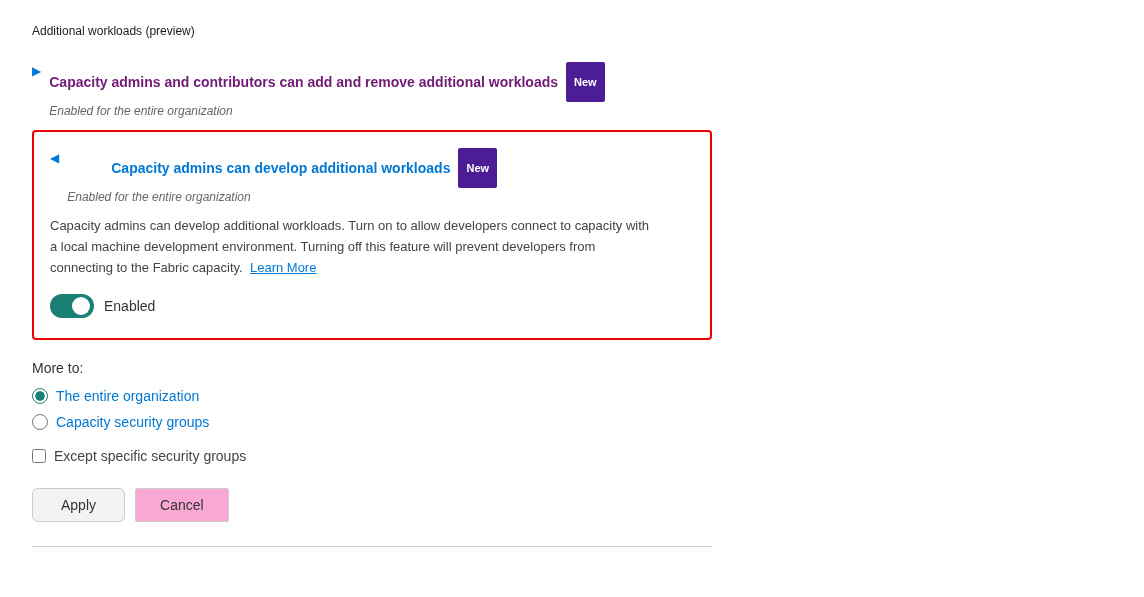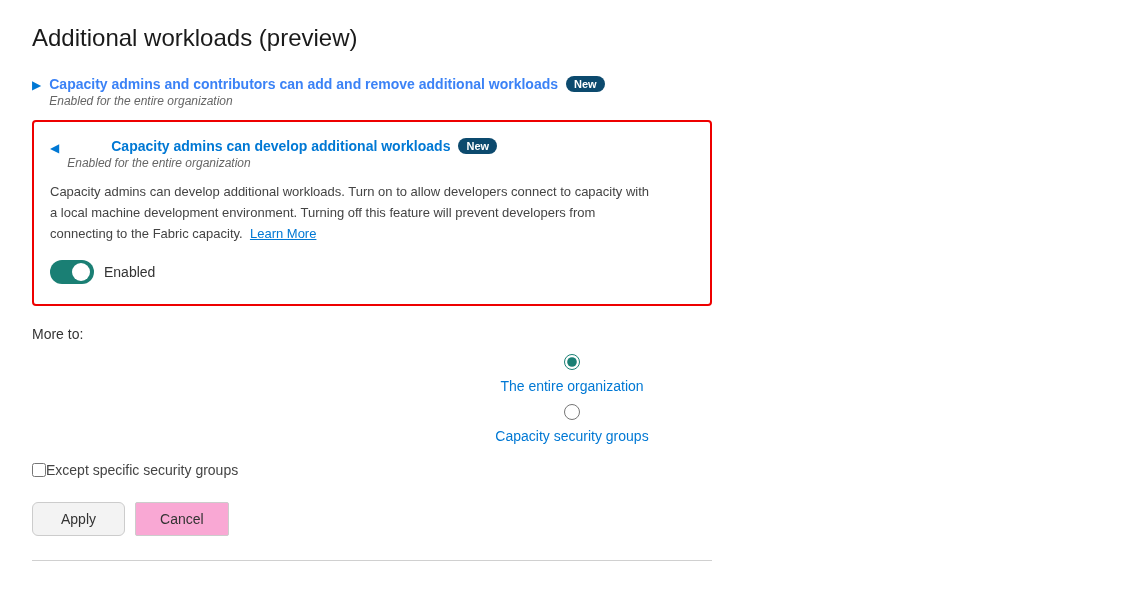--- a/index.html
+++ b/index.html
@@ -7,21 +7,21 @@
       font-family: 'Segoe UI', Arial, sans-serif;
       background: #ffffff;
       color: #333;
       font-size: 14px;
       padding: 24px 32px;
       width: 1144px;
       min-height: 597px;
     }
 
     .page-title {
-      font-size: 24px;
+      font-size: 12px;
       font-weight: 400;
       color: #1a1a1a;
       margin-bottom: 20px;
     }
 
     .workload-item {
       display: flex;
       align-items: flex-start;
       gap: 8px;
       margin-bottom: 6px;
@@ -42,32 +42,32 @@
       flex-direction: column;
     }
 
     .workload-title-row {
       display: flex;
       align-items: center;
       gap: 8px;
     }
 
     .workload-title {
-      color: #3b82f6;
+      color: #701a75;
       font-size: 14px;
       font-weight: 600;
     }
 
     .badge-new {
-      background: #0c4a6e;
+      background: #4c1d95;
       color: #fff;
       font-size: 11px;
       font-weight: 600;
-      padding: 2px 8px;
-      border-radius: 8px;
+      padding: 14px 8px;
+      border-radius: 2px;
       display: inline-block;
     }
 
     .workload-subtitle {
       font-size: 12px;
       color: #666;
       font-style: italic;
       margin-top: 2px;
     }
 
@@ -196,39 +196,39 @@
       flex-direction: column;
       gap: 10px;
       margin-bottom: 14px;
     }
 
     .radio-item {
       display: flex;
       align-items: center;
       gap: 8px;
       cursor: pointer;
-      flex-direction: column;
     }
 
     .radio-item input[type="radio"] {
       accent-color: #1a7f74;
       width: 16px;
       height: 16px;
       cursor: pointer;
     }
 
     .radio-label {
       font-size: 14px;
       color: #0078d4;
       cursor: pointer;
     }
 
     .checkbox-item {
       display: flex;
       align-items: center;
+      gap: 8px;
       cursor: pointer;
       margin-top: 18px;
     }
 
     .checkbox-item input[type="checkbox"] {
       width: 14px;
       height: 14px;
       cursor: pointer;
       border: 1px solid #999;
     }

